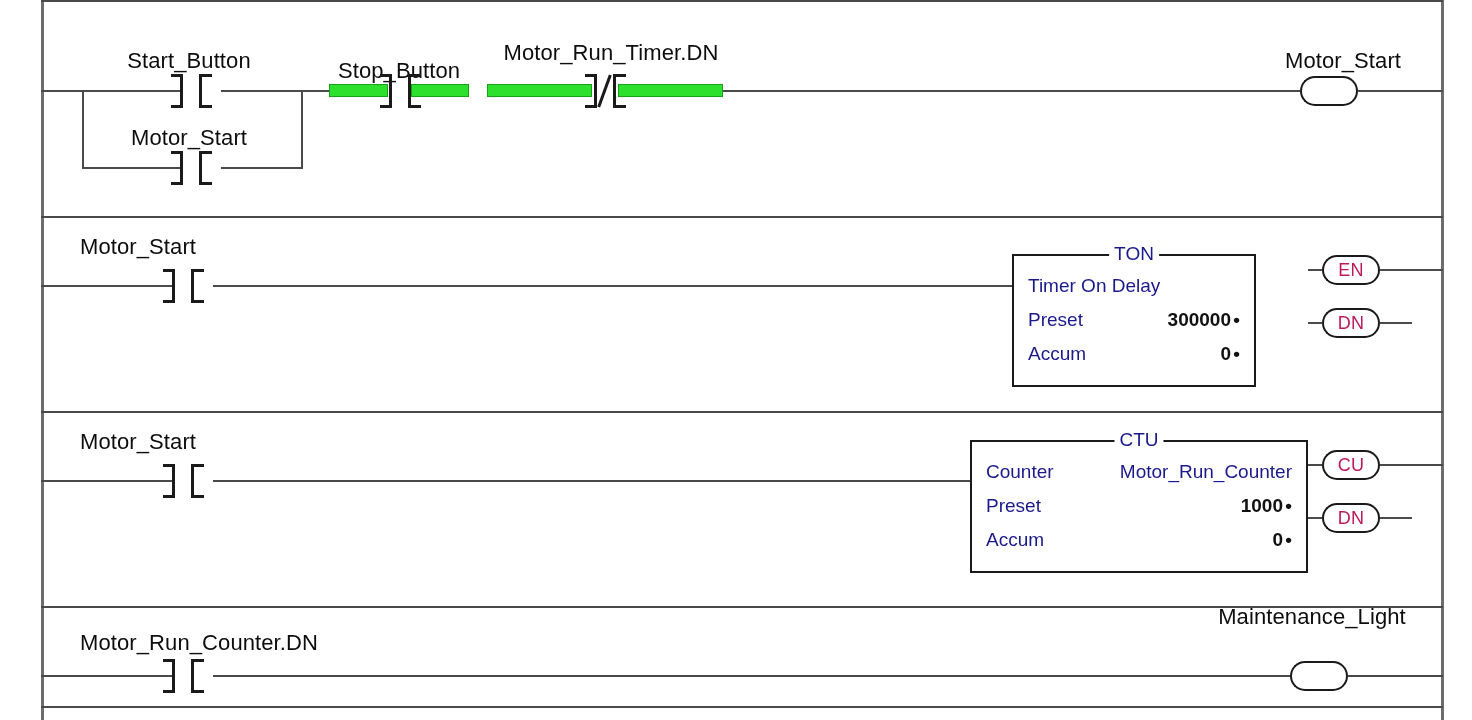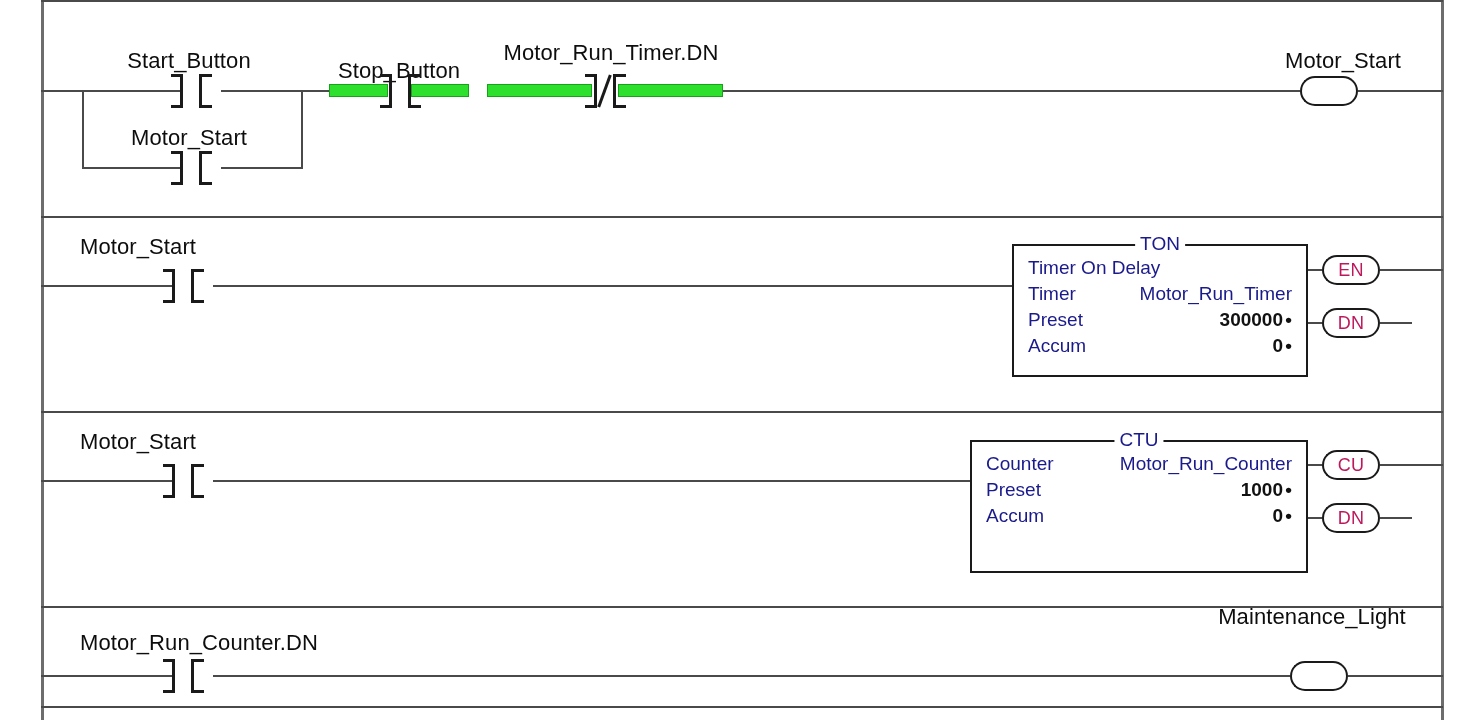--- a/index.html
+++ b/index.html
@@ -157,20 +157,21 @@
   }
   .block-row {
     display: flex;
     justify-content: space-between;
     align-items: baseline;
     font-family: "Liberation Sans", sans-serif;
     font-size: 19px;
     color: #1a1a8c;
     line-height: 26px;
     white-space: nowrap;
+    margin-top: 8px;
   }
   .block-row .rname { text-align: left; }
   .block-row .rval  {
     text-align: right;
     font-weight: bold;
     color: #111111;
   }
   .block-row .rval.plain { font-weight: normal; color: #1a1a8c; }
   .block-row.single { display: block; }
   .dot-mark {
@@ -270,29 +271,25 @@
     <div class="tag-label" style="left:80px; top:234px;">Motor_Start</div>
     <div class="contact" style="left:163px; top:269px;">
       <div class="foot tl"></div>
       <div class="foot bl"></div>
       <div class="bar l"></div>
       <div class="bar r"></div>
       <div class="foot tr"></div>
       <div class="foot br"></div>
     </div>
 
-    <div class="block" style="left:1012px; top:244px; width:296px; height:133px;">
+    <div class="block" style="left:1012px; top:254px; width:244px; height:133px;">
       <div class="block-title">TON</div>
       <div class="block-body">
         <div class="block-row single">
           <span class="rname">Timer On Delay</span>
-        </div>
-        <div class="block-row">
-          <span class="rname">Timer</span>
-          <span class="rval plain">Motor_Run_Timer</span>
         </div>
         <div class="block-row">
           <span class="rname">Preset</span>
           <span>
             <span class="rval">300000</span><span class="dot-mark">•</span>
           </span>
         </div>
         <div class="block-row">
           <span class="rname">Accum</span>
           <span>

